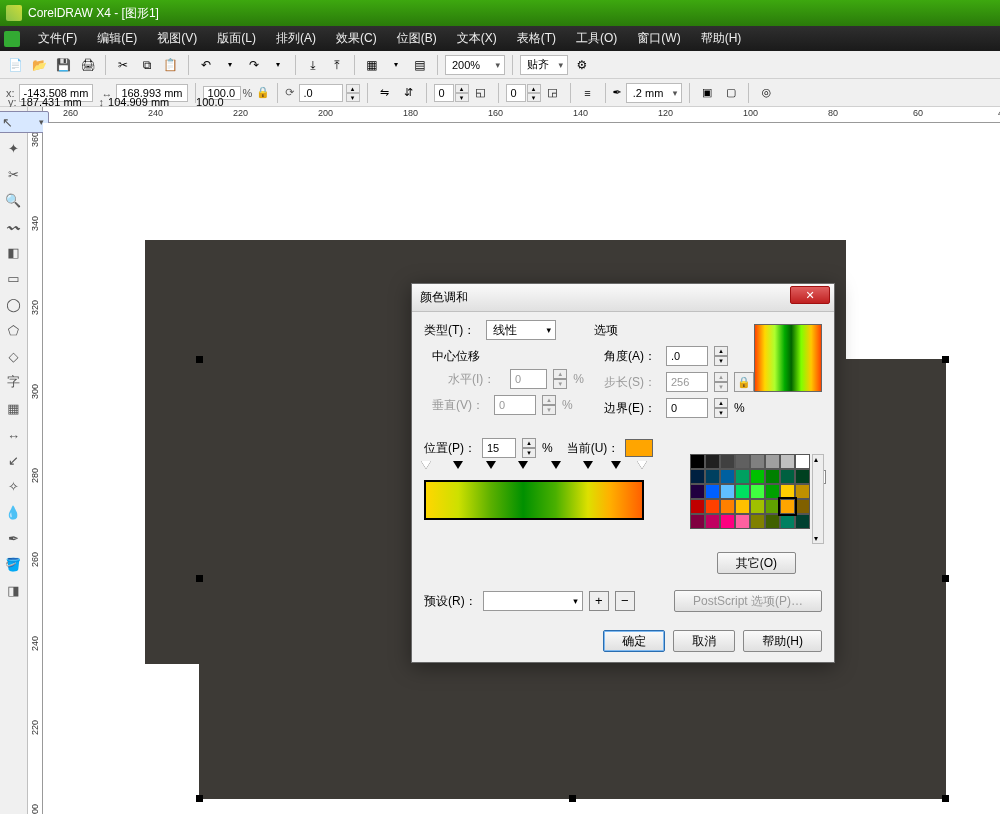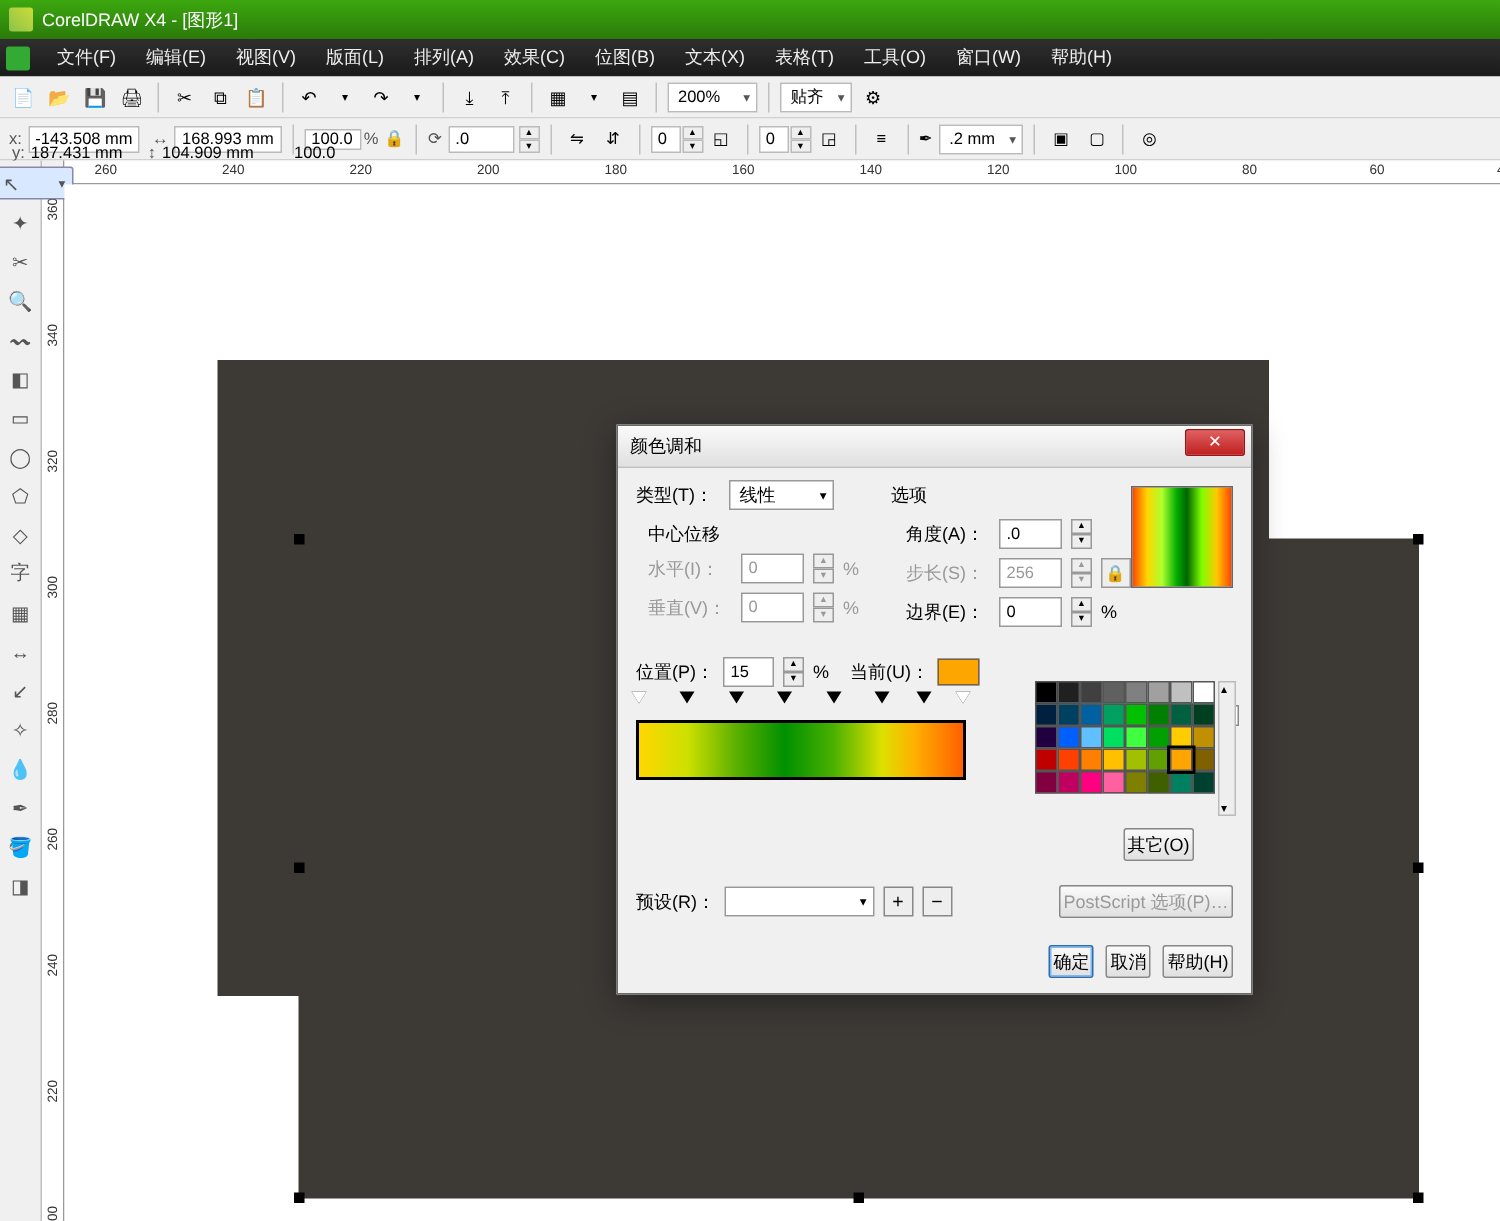--- a/index.html
+++ b/index.html
@@ -67,21 +67,21 @@
 .gradrail { position: relative; height: 10px; margin: 2px 2px 0 2px; }
 .gstop { position: absolute; top: -3px; width: 0; height: 0; border-left: 5px solid transparent; border-right: 5px solid transparent; border-top: 8px solid #000; transform: translateX(-5px); cursor: pointer; }
 .gstop.hollow { border-top-color: #fff; filter: drop-shadow(0 0 0.5px #000); }
 .palette { position: absolute; top: 170px; right: 24px; width: 120px; }
 .prow { display: flex; }
 .pc { width: 15px; height: 15px; border: 1px solid #555; cursor: pointer; }
 .pc.sel2 { outline: 2px solid #000; z-index: 2; }
 .scrollv { position: absolute; top: 170px; right: 10px; width: 12px; height: 90px; background: #eee; border: 1px solid #bbb; }
 .scrollv::before { content: "▴"; position: absolute; top: 0; left: 1px; font-size: 8px; }
 .scrollv::after { content: "▾"; position: absolute; bottom: 0; left: 1px; font-size: 8px; }
-.btn { border: 1px solid #888; background: linear-gradient(#fafafa,#e0e0e0); height: 22px; padding: 0 2px; font-size: 12px; border-radius: 2px; cursor: pointer; display: inline-flex; align-items: center; }
+.btn { border: 1px solid #888; background: linear-gradient(#fafafa,#e0e0e0); height: 22px; padding: 0 18px; font-size: 12px; border-radius: 2px; cursor: pointer; display: inline-flex; align-items: center; }
 .btn.primary { border-color: #2a6db0; box-shadow: 0 0 0 1px #7db8f0 inset; }
 .dlg-buttons { position: absolute; bottom: 10px; right: 12px; display: flex; gap: 8px; }
 .smbtn { width: 20px; height: 20px; border: 1px solid #888; background: #eee; text-align: center; line-height: 18px; cursor: pointer; font-size: 13px; }
 .currcolor { width: 28px; height: 18px; background: #ffa500; border: 1px solid #666; display: inline-block; }
 .radio { width: 12px; height: 12px; border-radius: 50%; border: 1px solid #555; display: inline-flex; align-items: center; justify-content: center; background: #fff; }
 .radio.on::after { content: ""; width: 6px; height: 6px; border-radius: 50%; background: #2a6db0; }
 </style>
 </head>
 <body>
 
@@ -268,21 +268,21 @@
     <div class="row">
       <span class="lbl">类型(T)：</span>
       <div class="sel">线性</div>
       <span style="margin-left:32px;font-weight:400">选项</span>
     </div>
 
     <div style="display:flex;gap:20px">
       <div style="width:160px">
         <div class="grouplbl" style="margin:2px 0 4px 8px">中心位移</div>
         <div class="row disabled">
-          <span class="lbl" style="margin-left:8px">水平(I)：</span>
+          <span class="lbl" style="margin-left:24px">水平(I)：</span>
           <div class="numfld">0</div>
           <div class="spn">
               <div>▴</div>
               <div>▾</div>
             </div>
           <span>%</span>
         </div>
         <div class="row disabled">
           <span class="lbl" style="margin-left:8px">垂直(V)：</span>
           <div class="numfld">0</div>

